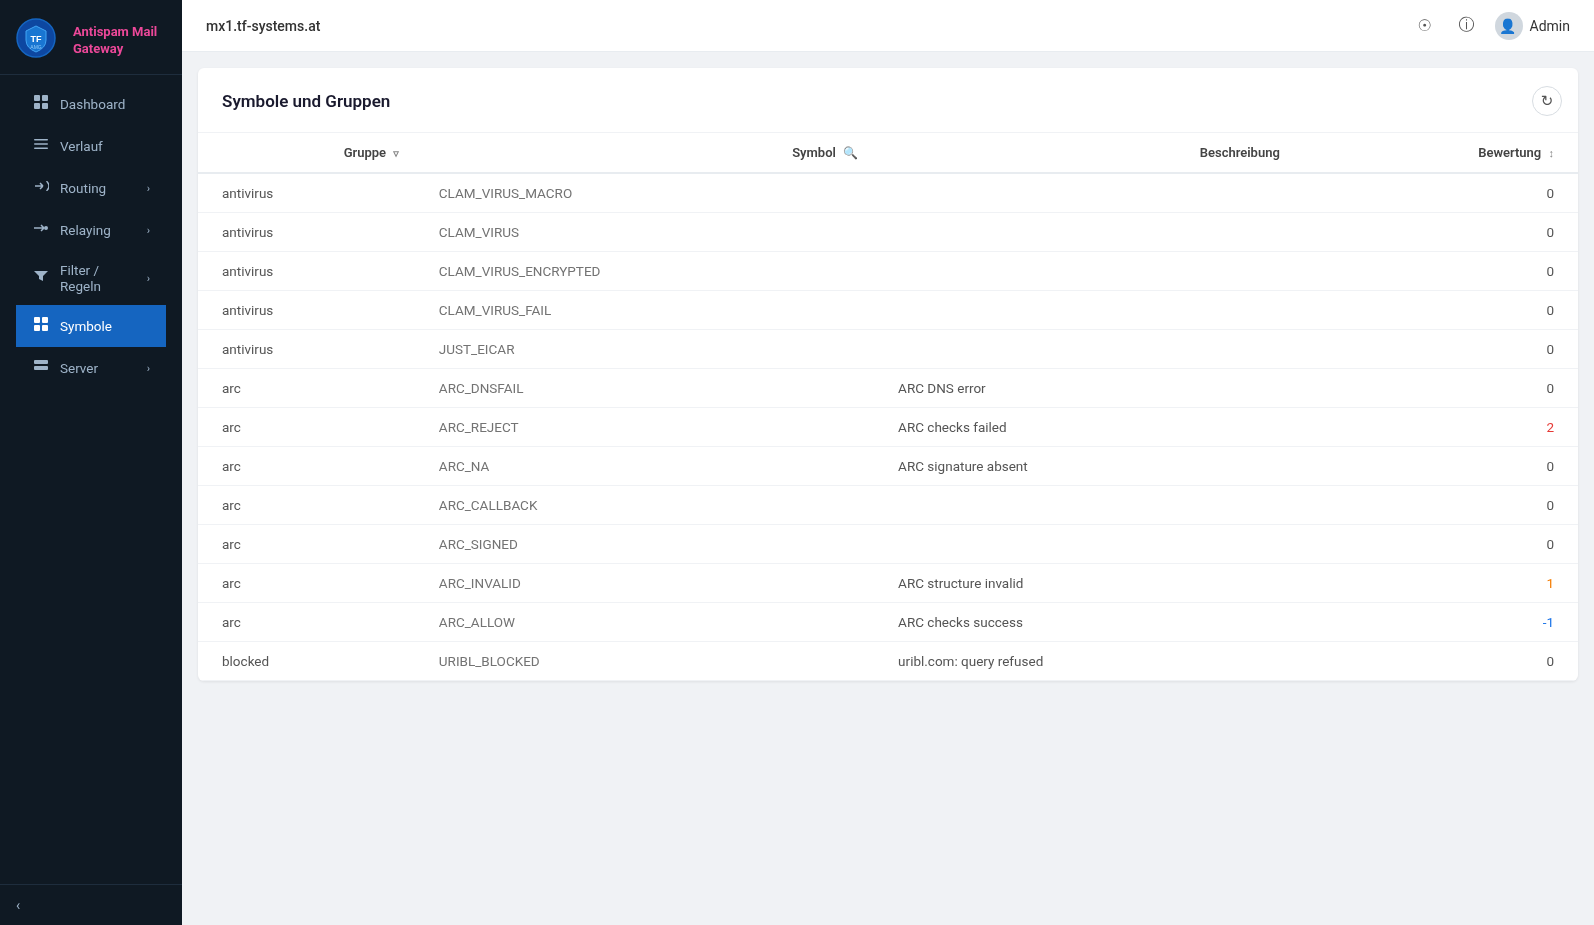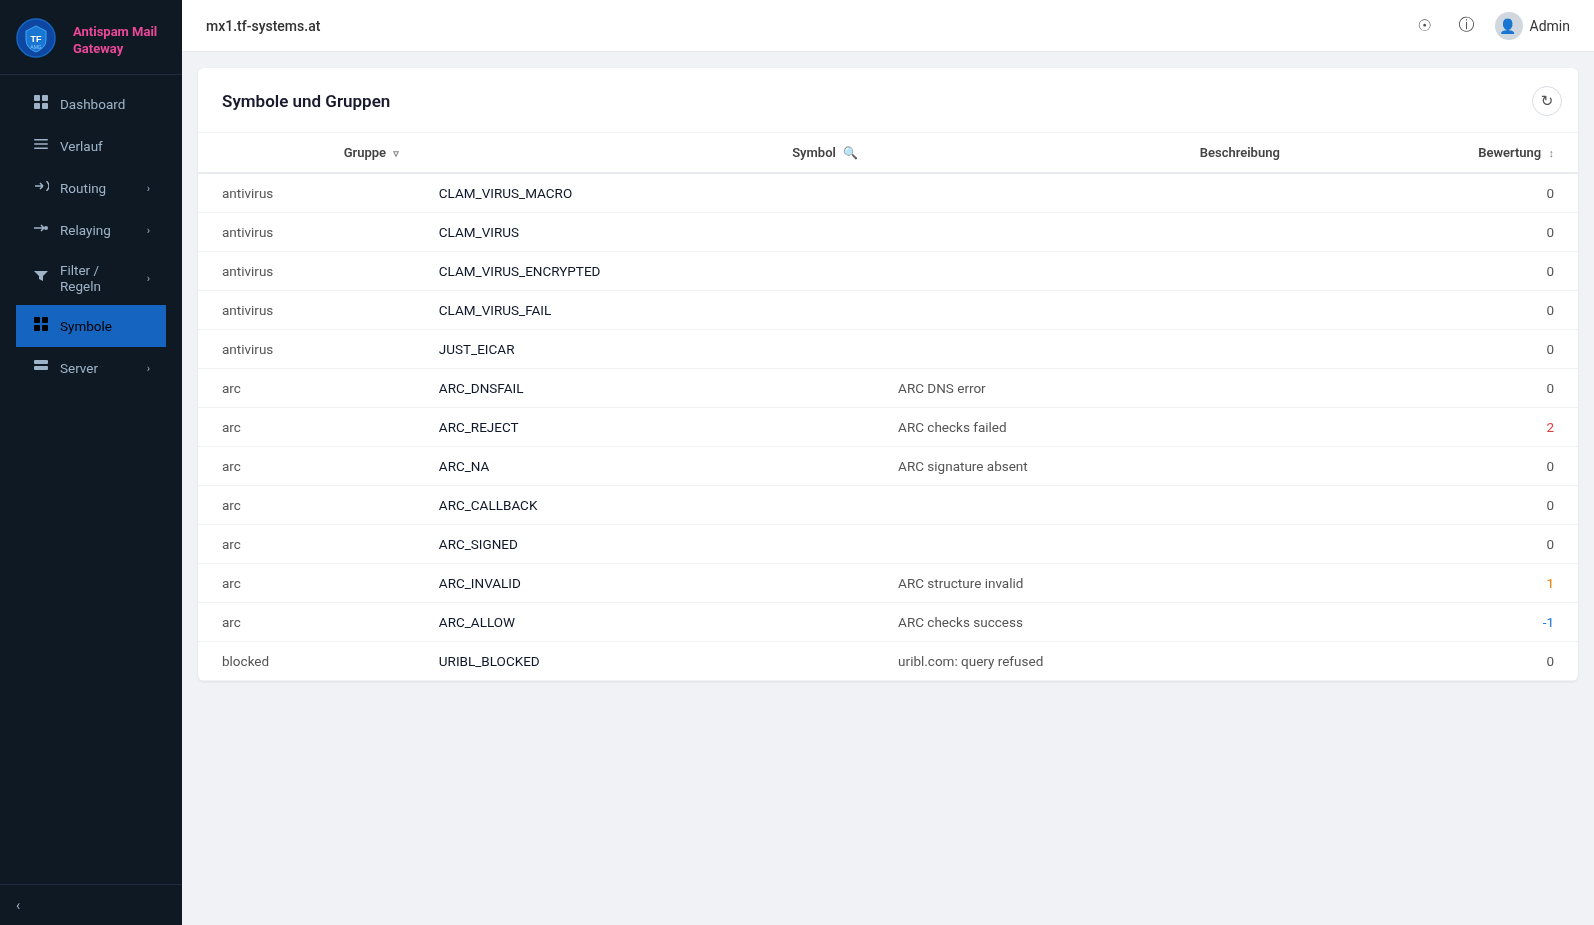--- a/index.html
+++ b/index.html
@@ -42,21 +42,21 @@
       display: flex;
       align-items: center;
       gap: 10px;
       padding: 11px 16px;
       font-size: 13.5px;
       color: #9eb3c8;
       cursor: pointer;
       transition: background 0.15s;
       border-radius: 0;
     }
-    .nav-item.active { background: #1565c0; color: #000000; }
+    .nav-item.active { background: #1565c0; color: #ffffff; }
     .nav-item .nav-icon { width: 18px; text-align: center; flex-shrink: 0; font-size: 15px; }
     .nav-item .chevron { margin-left: auto; font-size: 11px; }
     .sidebar-collapse {
       padding: 12px 16px;
       border-top: 1px solid #1e2d3d;
       cursor: pointer;
       display: flex;
       align-items: center;
       color: #9eb3c8;
       font-size: 14px;
@@ -193,21 +193,21 @@
       border-bottom: 1px solid #f0f2f5;
       transition: background 0.1s;
     }
     tbody td {
       padding: 11px 16px 11px 24px;
       color: #555;
       font-size: 13.5px;
     }
     tbody td:last-child { text-align: right; padding-right: 24px; }
 
-    .symbol-link { color: #0f172a; text-decoration: none; }
+    .symbol-link { color: #737373; text-decoration: none; }
 
     .score-neutral { color: #555; }
     .score-positive { color: #e53935; }
     .score-negative { color: #1a73e8; }
     .score-warn { color: #f57c00; }
   </style>
 </head>
 <body>
 
 <nav class="sidebar">

